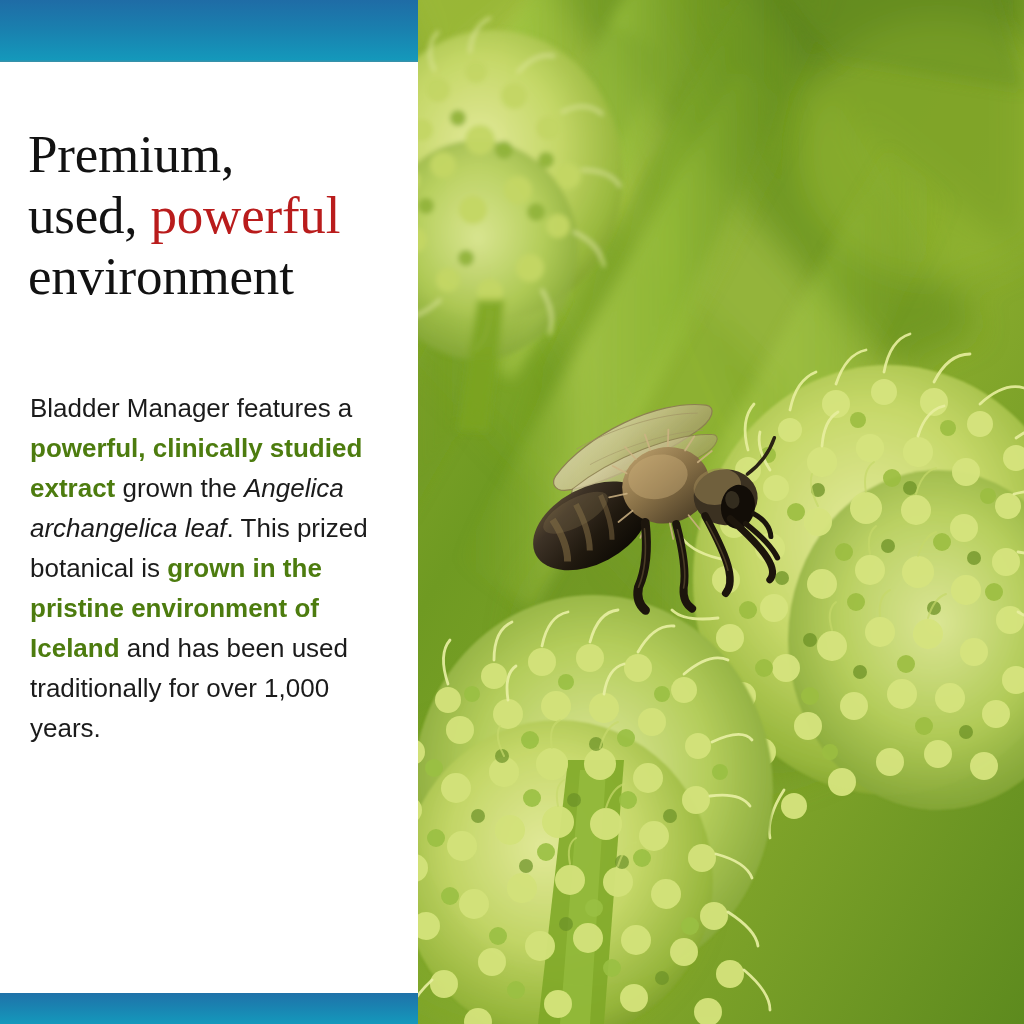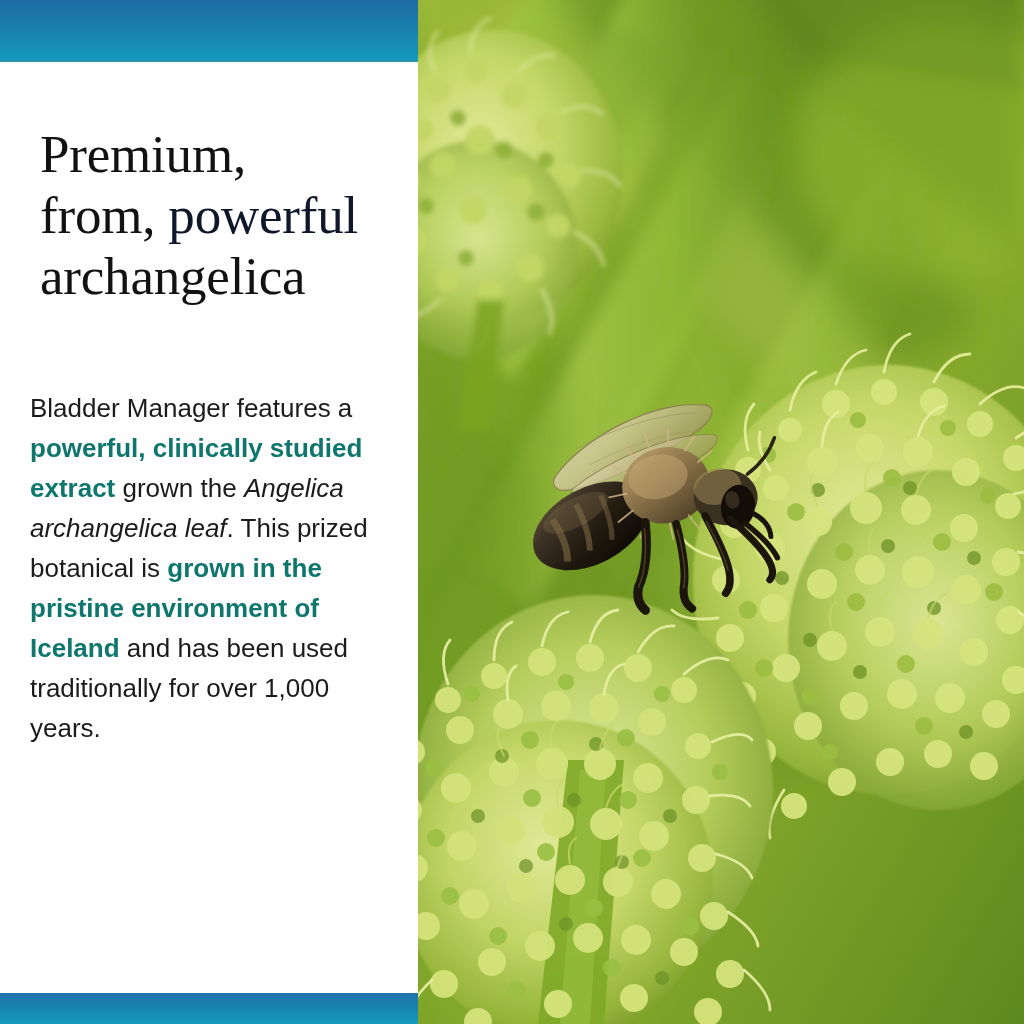--- a/index.html
+++ b/index.html
@@ -36,45 +36,45 @@
   .rule-bottom {
     position: absolute;
     left: 0; top: 993px;
     width: 418px;
     height: 31px;
     background: linear-gradient(180deg, #1f72a9 0%, #1a83b1 45%, #1499bc 100%);
   }
 
   .heading {
     position: absolute;
-    left: 40px;
+    left: 28px;
     top: 124px;
     width: 370px;
     font-family: "Liberation Serif", "DejaVu Serif", serif;
     font-size: 53px;
     line-height: 61px;
     letter-spacing: -0.2px;
     color: #121212;
     font-weight: 400;
   }
-  .heading .accent { color: #0f172a; }
+  .heading .accent { color: #b91c1c; }
 
   .body-copy {
     position: absolute;
     left: 30px;
     top: 362px;
     width: 360px;
     font-family: "Liberation Sans", sans-serif;
     font-size: 26px;
     line-height: 40px;
     color: #1b1b1b;
     font-weight: 400;
   }
   .body-copy .hl {
-    color: #0f766e;
+    color: #4d7c0f;
     font-weight: 700;
   }
   .body-copy .sci { font-style: italic; }
 
   
   .photo {
     position: absolute;
     left: 418px; top: 0;
     width: 606px;
     height: 1024px;
@@ -97,22 +97,22 @@
 <body>
 
 <div id="canvas">
 
   <div class="left-panel">
 
     <div class="rule-top"></div>
 
     <div class="heading">
       <span>Premium,</span><br>
-      <span>from, </span><span class="accent">powerful</span><br>
-      <span>archangelica</span>
+      <span>used, </span><span class="accent">powerful</span><br>
+      <span>environment</span>
     </div>
 
     <p class="body-copy">
       <span>Bladder Manager features a </span><span class="hl">powerful, clinically studied extract</span><span> grown the </span><span class="sci">Angelica archangelica leaf</span><span>. This prized botanical is </span><span class="hl">grown in the pristine environment of Iceland</span><span> and has been used traditionally for over 1,000 years.</span>
     </p>
 
     <div class="rule-bottom"></div>
   </div>
 
   <div class="photo">

